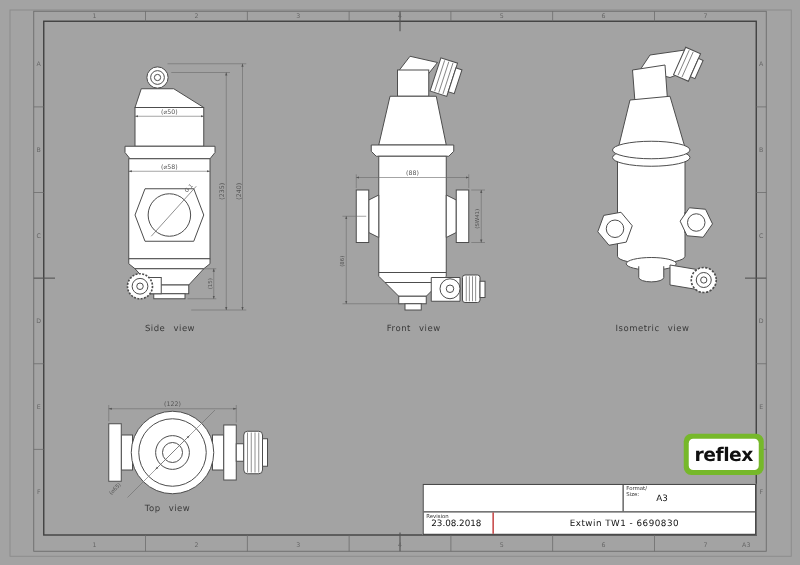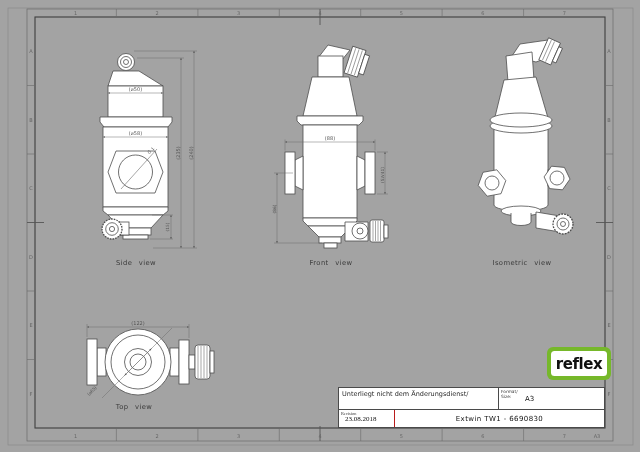--- a/index.html
+++ b/index.html
@@ -18,21 +18,21 @@
       box-sizing:border-box;display:flex;flex-direction:column;color:#2a2a2a;background:#fff;}
   .tb *{box-sizing:border-box;}
   .tb-r1{flex:0 0 22px;display:flex;border-bottom:1px solid #4a4a4a;}
   .tb-note{width:160px;border-right:1px solid #4a4a4a;padding:2px 3px;font-size:6.5px;line-height:8px;white-space:nowrap;overflow:hidden;}
   .tb-scale{width:59px;border-right:1px solid #4a4a4a;position:relative;padding:1px 2px;font-size:4.3px;line-height:5px;color:#333;}
   .tb-format{flex:1;position:relative;padding:1px 2px;font-size:4.3px;line-height:5px;color:#333;}
   .tb-val{position:absolute;top:9px;font-size:7px;color:#111;}
   .tb-scale .tb-val{right:10px;}
   .tb-format .tb-val{left:26px;}
   .tb-r2{flex:1;display:flex;}
-  .tb-rev{width:56px;border-right:1px solid #b91c1c;padding:1px 2px;font-size:4.3px;line-height:5px;color:#333;font-family:Liberation Serif, serif;}
+  .tb-rev{width:56px;border-right:1px solid #b91c1c;padding:1px 2px;font-size:4.3px;line-height:5px;color:#333;}
   .tb-date{font-size:7px;color:#111;margin-top:1px;margin-left:4px;white-space:nowrap;}
   .tb-title{flex:1;display:flex;align-items:center;justify-content:center;font-size:7px;color:#111;letter-spacing:.4px;white-space:nowrap;}
 </style>
 </head>
 <body>
 
 <div class="page">
 
 <svg width="640" height="452" viewBox="0 0 640 452">
   <defs>
@@ -285,21 +285,20 @@
   <g>
     <rect x="547" y="347" width="64" height="33" rx="6" stroke="none" fill="#76b82a"></rect>
     <rect x="551" y="351" width="56" height="25" rx="3.5" fill="#ffffff" stroke="none"></rect>
     <text class="logo-txt" text-anchor="middle" x="579" y="369">reflex</text>
   </g>
 </svg>
 
 <div class="tb">
   <div class="tb-r1">
     <div class="tb-note">
-      <div>Unterliegt nicht dem Änderungsdienst/</div>
     </div>
     <div class="tb-format">
       <div>Format/</div>
       <div>Size:</div>
       <div class="tb-val">A3</div>
     </div>
   </div>
   <div class="tb-r2">
     <div class="tb-rev">
       <div>Revision</div>

